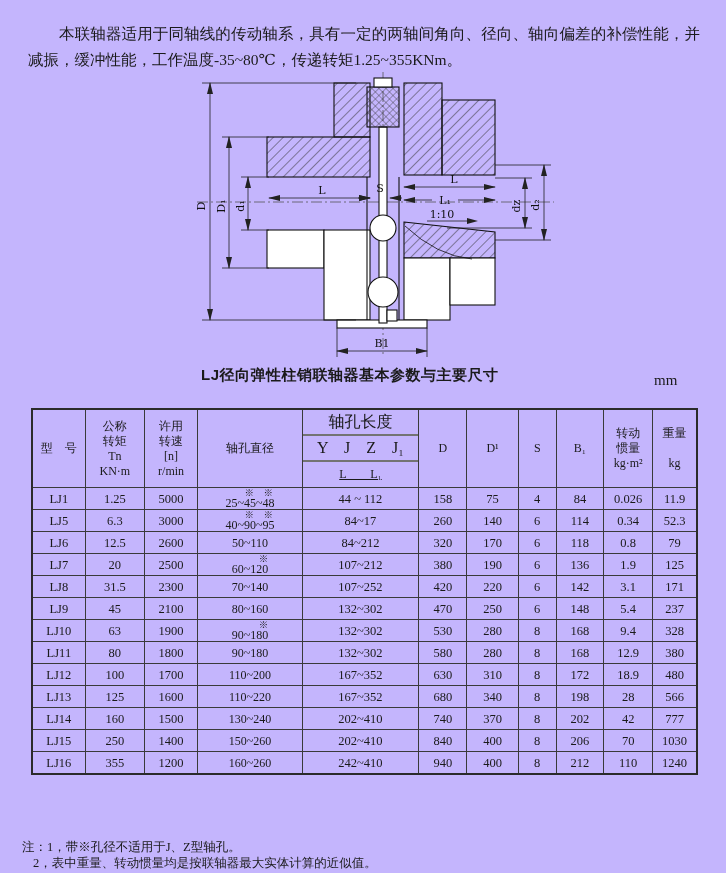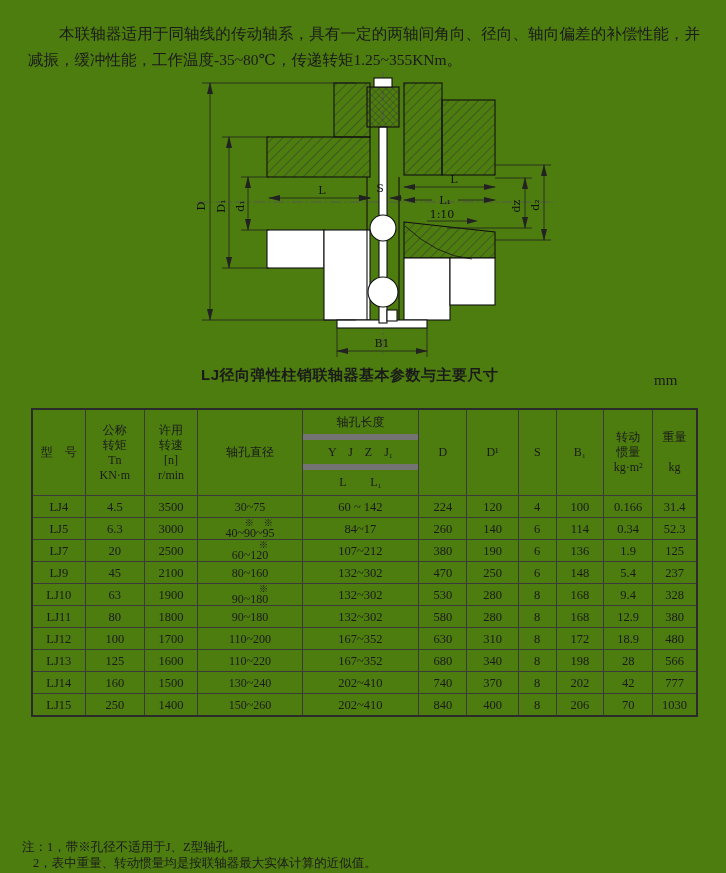--- a/index.html
+++ b/index.html
@@ -1,21 +1,21 @@
 <!DOCTYPE html>
 <html><head>
 <meta charset="utf-8">
 <style>
   html,body{margin:0;padding:0;}
   body{
     width:726px;height:873px;background:#ffffff;
     font-family:"Liberation Serif","DejaVu Serif",serif;color:#1a1a1a;
     position:relative;overflow:hidden;
   }
-  .page{position:absolute;left:0;top:0;width:726px;height:873px;background:#4d7c0f;}
+  .page{position:absolute;left:0;top:0;width:726px;height:873px;background:#c4b5fd;}
 
   
   .intro{
     position:absolute;left:28px;top:5px;width:672px;
     font-size:15.5px;line-height:26px;text-indent:2em;text-align:justify;
   }
 
   
   .drawing-wrap{position:absolute;left:142px;top:70px;width:450px;height:300px;}
   svg text{font-family:"DejaVu Serif","Liberation Serif",serif;font-size:11px;fill:#111;}
@@ -35,22 +35,22 @@
     border:2px solid #2b2b2b;
   }
   .params th,.params td{
     border:1px solid #3a3a3a;padding:0;margin:0;
     text-align:center;vertical-align:middle;font-weight:normal;
     overflow:hidden;
   }
   .params thead th{font-size:12px;height:76px;}
   .hmulti{white-space:pre-line;line-height:15px;font-size:12px;}
   .len-th{padding:0;}
-  .len-top,.len-mid{height:24px;line-height:24px;border-bottom:6px solid #737373;font-size:12px;}
-  .len-bot{height:25px;line-height:25px;font-size:12px;}
+  .len-top,.len-mid{height:24px;line-height:24px;border-bottom:2px solid #737373;font-size:16px;}
+  .len-bot{height:25px;line-height:25px;font-size:12px;text-decoration:underline;}
   .params tbody td{font-size:12.5px;height:21px;line-height:20px;}
   .bore-note{
     font-size:9.5px;line-height:8px;height:8px;margin-top:1px;
     transform:translateX(4px);
   }
   .bore-main{font-size:12px;line-height:12px;}
 
   
   .notes{position:absolute;left:22px;top:839px;font-size:12.5px;line-height:16px;}
   .note-line2{margin-left:11px;}
@@ -193,68 +193,100 @@
         <th class="hmulti">转动
 惯量
 kg·m²</th>
         <th class="hmulti">重量
 
 kg</th>
       </tr>
     </thead>
     <tbody>
         <tr>
-      <td>LJ4</td>
-      <td>4.5</td>
-      <td>3500</td>
-      <td>
-
-        <div class="bore-main">30~75</div>
-      </td>
-      <td>60 ~ 142</td>
-      <td>224</td>
-      <td>120</td>
+      <td>LJ1</td>
+      <td>1.25</td>
+      <td>5000</td>
+      <td>
+        <div class="bore-note">　※　※</div>
+        <div class="bore-main">25~45~48</div>
+      </td>
+      <td>44 ~ 112</td>
+      <td>158</td>
+      <td>75</td>
       <td>4</td>
-      <td>100</td>
-      <td>0.166</td>
-      <td>31.4</td>
+      <td>84</td>
+      <td>0.026</td>
+      <td>11.9</td>
     </tr>
         <tr>
       <td>LJ5</td>
       <td>6.3</td>
       <td>3000</td>
       <td>
         <div class="bore-note">　※　※</div>
         <div class="bore-main">40~90~95</div>
       </td>
       <td>84~17</td>
       <td>260</td>
       <td>140</td>
       <td>6</td>
       <td>114</td>
       <td>0.34</td>
       <td>52.3</td>
     </tr>
         <tr>
+      <td>LJ6</td>
+      <td>12.5</td>
+      <td>2600</td>
+      <td>
+
+        <div class="bore-main">50~110</div>
+      </td>
+      <td>84~212</td>
+      <td>320</td>
+      <td>170</td>
+      <td>6</td>
+      <td>118</td>
+      <td>0.8</td>
+      <td>79</td>
+    </tr>
+        <tr>
       <td>LJ7</td>
       <td>20</td>
       <td>2500</td>
       <td>
         <div class="bore-note">　　※</div>
         <div class="bore-main">60~120</div>
       </td>
       <td>107~212</td>
       <td>380</td>
       <td>190</td>
       <td>6</td>
       <td>136</td>
       <td>1.9</td>
       <td>125</td>
     </tr>
         <tr>
+      <td>LJ8</td>
+      <td>31.5</td>
+      <td>2300</td>
+      <td>
+
+        <div class="bore-main">70~140</div>
+      </td>
+      <td>107~252</td>
+      <td>420</td>
+      <td>220</td>
+      <td>6</td>
+      <td>142</td>
+      <td>3.1</td>
+      <td>171</td>
+    </tr>
+        <tr>
       <td>LJ9</td>
       <td>45</td>
       <td>2100</td>
       <td>
 
         <div class="bore-main">80~160</div>
       </td>
       <td>132~302</td>
       <td>470</td>
       <td>250</td>
@@ -352,20 +384,36 @@
         <div class="bore-main">150~260</div>
       </td>
       <td>202~410</td>
       <td>840</td>
       <td>400</td>
       <td>8</td>
       <td>206</td>
       <td>70</td>
       <td>1030</td>
     </tr>
+        <tr>
+      <td>LJ16</td>
+      <td>355</td>
+      <td>1200</td>
+      <td>
+
+        <div class="bore-main">160~260</div>
+      </td>
+      <td>242~410</td>
+      <td>940</td>
+      <td>400</td>
+      <td>8</td>
+      <td>212</td>
+      <td>110</td>
+      <td>1240</td>
+    </tr>
       </tbody>
   </table>
 
   <div class="notes">
     <div>注：1，带※孔径不适用于J、Z型轴孔。</div>
     <div class="note-line2">2，表中重量、转动惯量均是按联轴器最大实体计算的近似值。</div>
   </div>
 
 </div>
 

